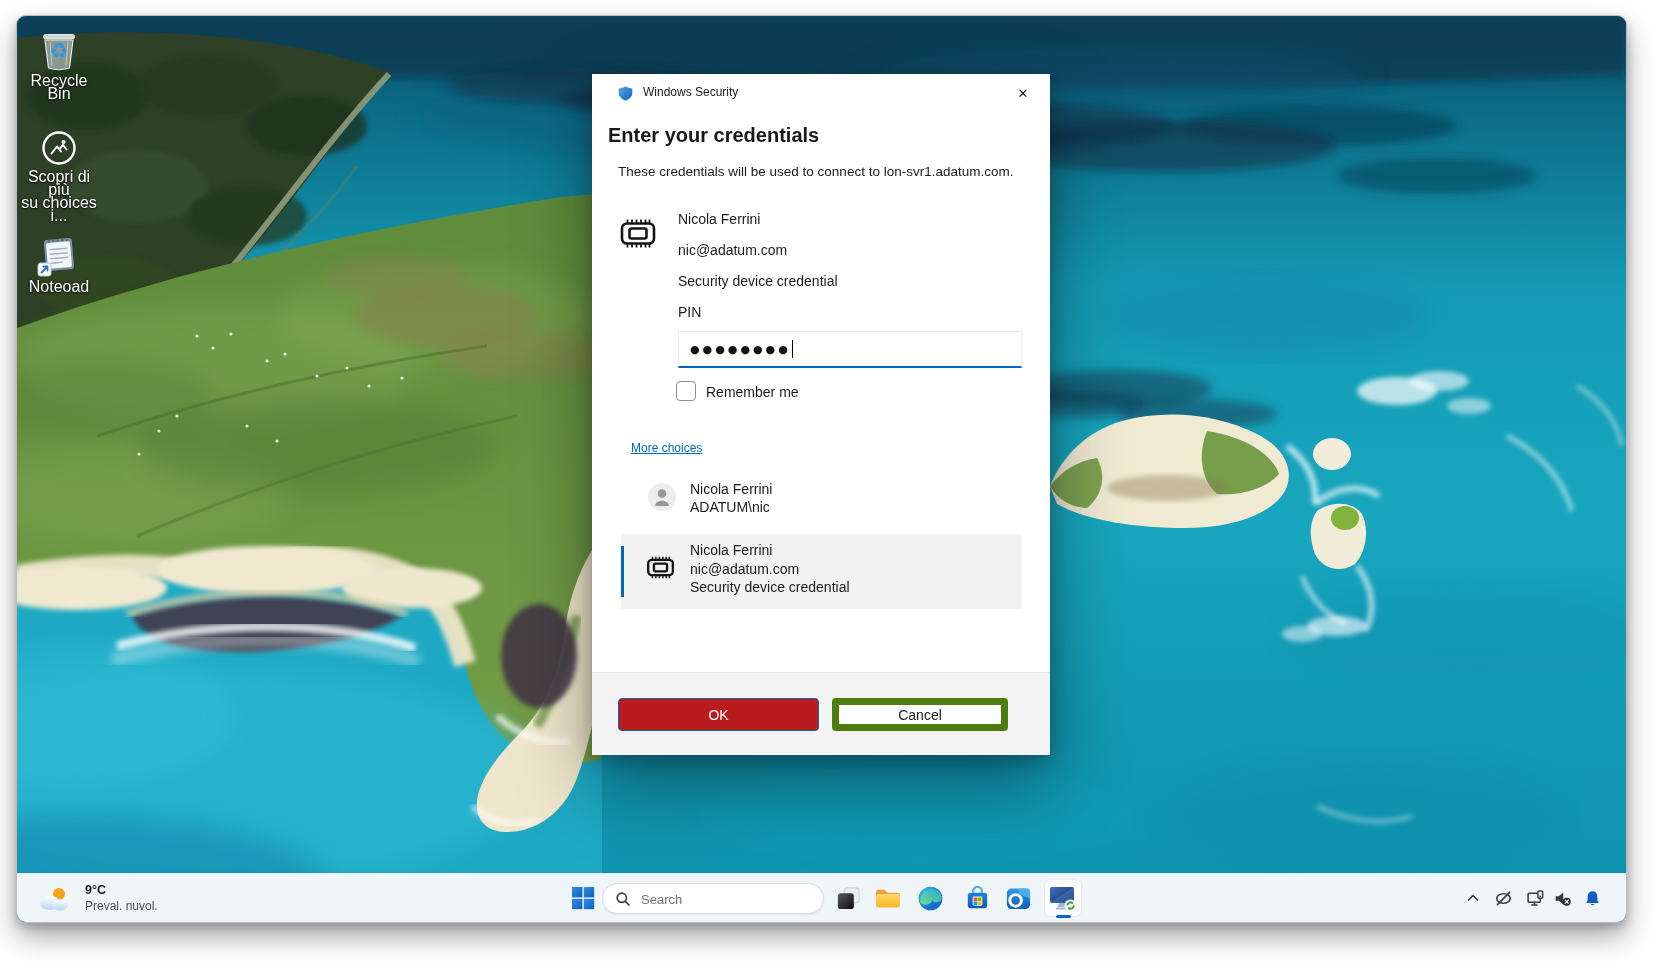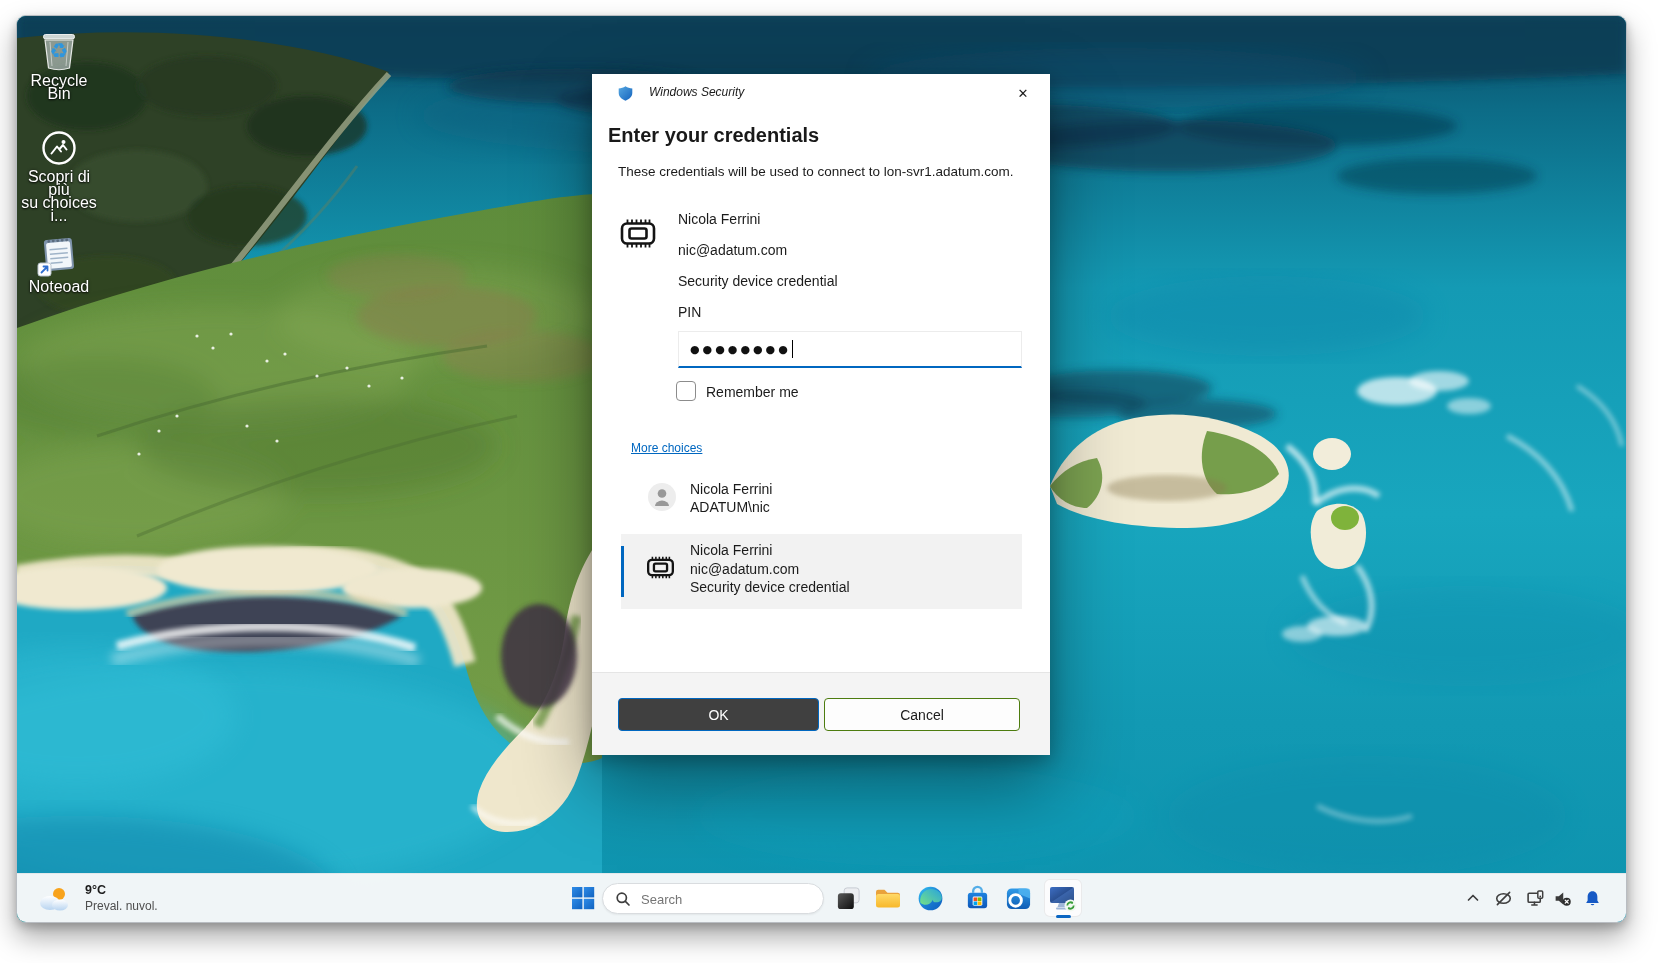--- a/index.html
+++ b/index.html
@@ -31,21 +31,21 @@
     font-family:"DejaVu Sans",sans-serif;
   }
 
   
   .dialog{
     position:absolute;left:575px;top:58px;width:458px;height:681px;background:#ffffff;
     box-shadow:0 30px 70px rgba(0,0,0,.40),0 6px 18px rgba(0,0,0,.25);
     color:#1b1b1b;
   }
   .dlg-shield{position:absolute;left:25px;top:11px;width:17px;height:17px;}
-  .dlg-title{position:absolute;left:57px;top:0;line-height:37px;font-size:12px;color:#1b1b1b;font-style:italic;}
+  .dlg-title{position:absolute;left:51px;top:0;line-height:37px;font-size:12px;color:#1b1b1b;}
   .dlg-close{
     position:absolute;right:12px;top:7px;width:30px;height:26px;border:none;background:transparent;
     font-size:13px;color:#1b1b1b;text-align:center;line-height:26px;cursor:default;padding:0;
     font-family:"Liberation Sans",sans-serif;
   }
   .dlg-h1{position:absolute;left:16px;top:50px;font-size:20px;font-weight:700;color:#191919;}
   .dlg-desc{position:absolute;left:26px;top:90px;width:410px;font-size:13.5px;color:#1b1b1b;}
   .chip-lg{position:absolute;left:26px;top:142px;width:40px;height:35px;}
   .f14{font-size:14px;color:#1b1b1b;}
   .acct-name{position:absolute;left:86px;top:137px;}
@@ -75,22 +75,22 @@
   .chip-sm{position:absolute;left:24px;top:20px;width:31px;height:27px;}
   .sel-line{position:absolute;left:69px;font-size:14px;line-height:18px;color:#1b1b1b;white-space:nowrap;}
   .dlg-footer{
     position:absolute;left:0;top:598px;width:458px;height:83px;background:#f4f4f4;
     border-top:1px solid #e5e5e5;box-sizing:border-box;
   }
   .btn{
     position:absolute;top:25px;height:33px;border-radius:4px;font-size:14px;
     font-family:"Liberation Sans",sans-serif;cursor:pointer;
   }
-  .btn-ok{left:26px;width:201px;background:#404040;border:1px solid #0067c0;color:#fff;}
-  .btn-cancel{left:232px;width:196px;background:#fdfdfd;border:1px solid #4d7c0f;color:#1b1b1b;}
+  .btn-ok{left:26px;width:201px;background:#b91c1c;border:1px solid #0067c0;color:#fff;}
+  .btn-cancel{left:240px;width:176px;background:#fdfdfd;border:7px solid #4d7c0f;color:#1b1b1b;}
 
   
   .taskbar{
     position:absolute;left:0;top:857px;width:1609px;height:49px;
     background:rgba(245,247,248,.98);border-top:1px solid rgba(0,0,0,.05);box-sizing:border-box;
   }
   .weather{position:absolute;left:14px;top:6px;width:150px;height:38px;cursor:pointer;}
   .weather svg{position:absolute;left:6px;top:5px;}
   .weather .temp{position:absolute;left:54px;top:3px;font-size:12.5px;font-weight:600;color:#1b1b1b;}
   .weather .cond{position:absolute;left:54px;top:19px;font-size:12px;color:#4f4f4f;white-space:nowrap;}

